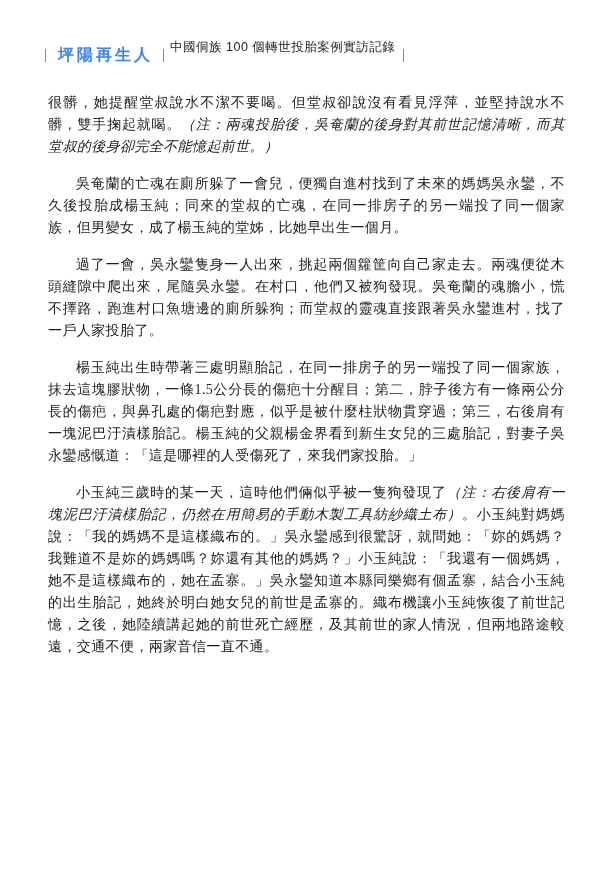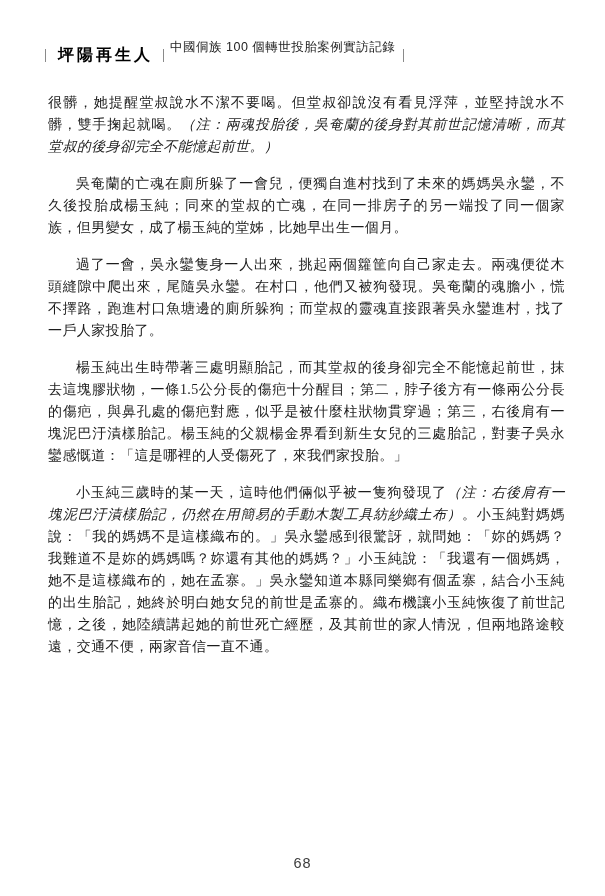--- a/index.html
+++ b/index.html
@@ -25,21 +25,21 @@
     display: inline-block;
     width: 1px;
     height: 13px;
     background: #8a8a8a;
   }
   .book-title {
     font-family: "Liberation Serif", serif;
     font-size: 16px;
     font-weight: 600;
     letter-spacing: 3px;
-    color: #000000;
+    color: #3b82f6;
     margin: 0 10px 0 12px;
   }
   .subtitle {
     font-family: "Liberation Sans", sans-serif;
     font-size: 12.5px;
     letter-spacing: 0.5px;
     color: #222222;
     margin: 0 8px 16px 6px;
   }
   .page-body {
@@ -86,21 +86,18 @@
     <span class="book-title">坪陽再生人</span>
     <span class="vbar"></span>
     <span class="subtitle">中國侗族 100 個轉世投胎案例實訪記錄</span>
     <span class="vbar"></span>
   </div>
 
   <div class="page-body">
       <p class="para"><span class="normal">很髒，她提醒堂叔說水不潔不要喝。但堂叔卻說沒有看見浮萍，並堅持說水不髒，雙手掬起就喝。</span><span class="note">（注：兩魂投胎後，吳奄蘭的後身對其前世記憶清晰，而其堂叔的後身卻完全不能憶起前世。）</span></p>
       <p class="para indent"><span class="normal">吳奄蘭的亡魂在廁所躲了一會兒，便獨自進村找到了未來的媽媽吳永鑾，不久後投胎成楊玉純；同來的堂叔的亡魂，在同一排房子的另一端投了同一個家族，但男變女，成了楊玉純的堂姊，比她早出生一個月。</span></p>
       <p class="para indent"><span class="normal">過了一會，吳永鑾隻身一人出來，挑起兩個籮筐向自己家走去。兩魂便從木頭縫隙中爬出來，尾隨吳永鑾。在村口，他們又被狗發現。吳奄蘭的魂膽小，慌不擇路，跑進村口魚塘邊的廁所躲狗；而堂叔的靈魂直接跟著吳永鑾進村，找了一戶人家投胎了。</span></p>
-      <p class="para indent"><span class="normal">楊玉純出生時帶著三處明顯胎記，而其堂叔的後身卻完全不能憶起前世，抹去這塊膠狀物，一條1.5公分長的傷疤十分醒目；第二，脖子後方有一條兩公分長的傷疤，與鼻孔處的傷疤對應，似乎是被什麼柱狀物貫穿過；第三，右後肩有一塊泥巴汙漬樣胎記。楊玉純的父親楊金界看到新生女兒的三處胎記，對妻子吳永鑾感慨道：「這是哪裡的人受傷死了，來我們家投胎。」</span></p>
+      <p class="para indent"><span class="normal">楊玉純出生時帶著三處明顯胎記，在同一排房子的另一端投了同一個家族，抹去這塊膠狀物，一條1.5公分長的傷疤十分醒目；第二，脖子後方有一條兩公分長的傷疤，與鼻孔處的傷疤對應，似乎是被什麼柱狀物貫穿過；第三，右後肩有一塊泥巴汙漬樣胎記。楊玉純的父親楊金界看到新生女兒的三處胎記，對妻子吳永鑾感慨道：「這是哪裡的人受傷死了，來我們家投胎。」</span></p>
       <p class="para indent"><span class="normal">小玉純三歲時的某一天，這時他們倆似乎被一隻狗發現了</span><span class="note">（注：右後肩有一塊泥巴汙漬樣胎記，仍然在用簡易的手動木製工具紡紗織土布）</span><span class="normal">。小玉純對媽媽說：「我的媽媽不是這樣織布的。」吳永鑾感到很驚訝，就問她：「妳的媽媽？我難道不是妳的媽媽嗎？妳還有其他的媽媽？」小玉純說：「我還有一個媽媽，她不是這樣織布的，她在孟寨。」吳永鑾知道本縣同樂鄉有個孟寨，結合小玉純的出生胎記，她終於明白她女兒的前世是孟寨的。織布機讓小玉純恢復了前世記憶，之後，她陸續講起她的前世死亡經歷，及其前世的家人情況，但兩地路途較遠，交通不便，兩家音信一直不通。</span></p>
     </div>
 
-  <div class="footer">
-    <span class="page-number">68</span>
-  </div>
 
 </div>
 
 </body></html>

